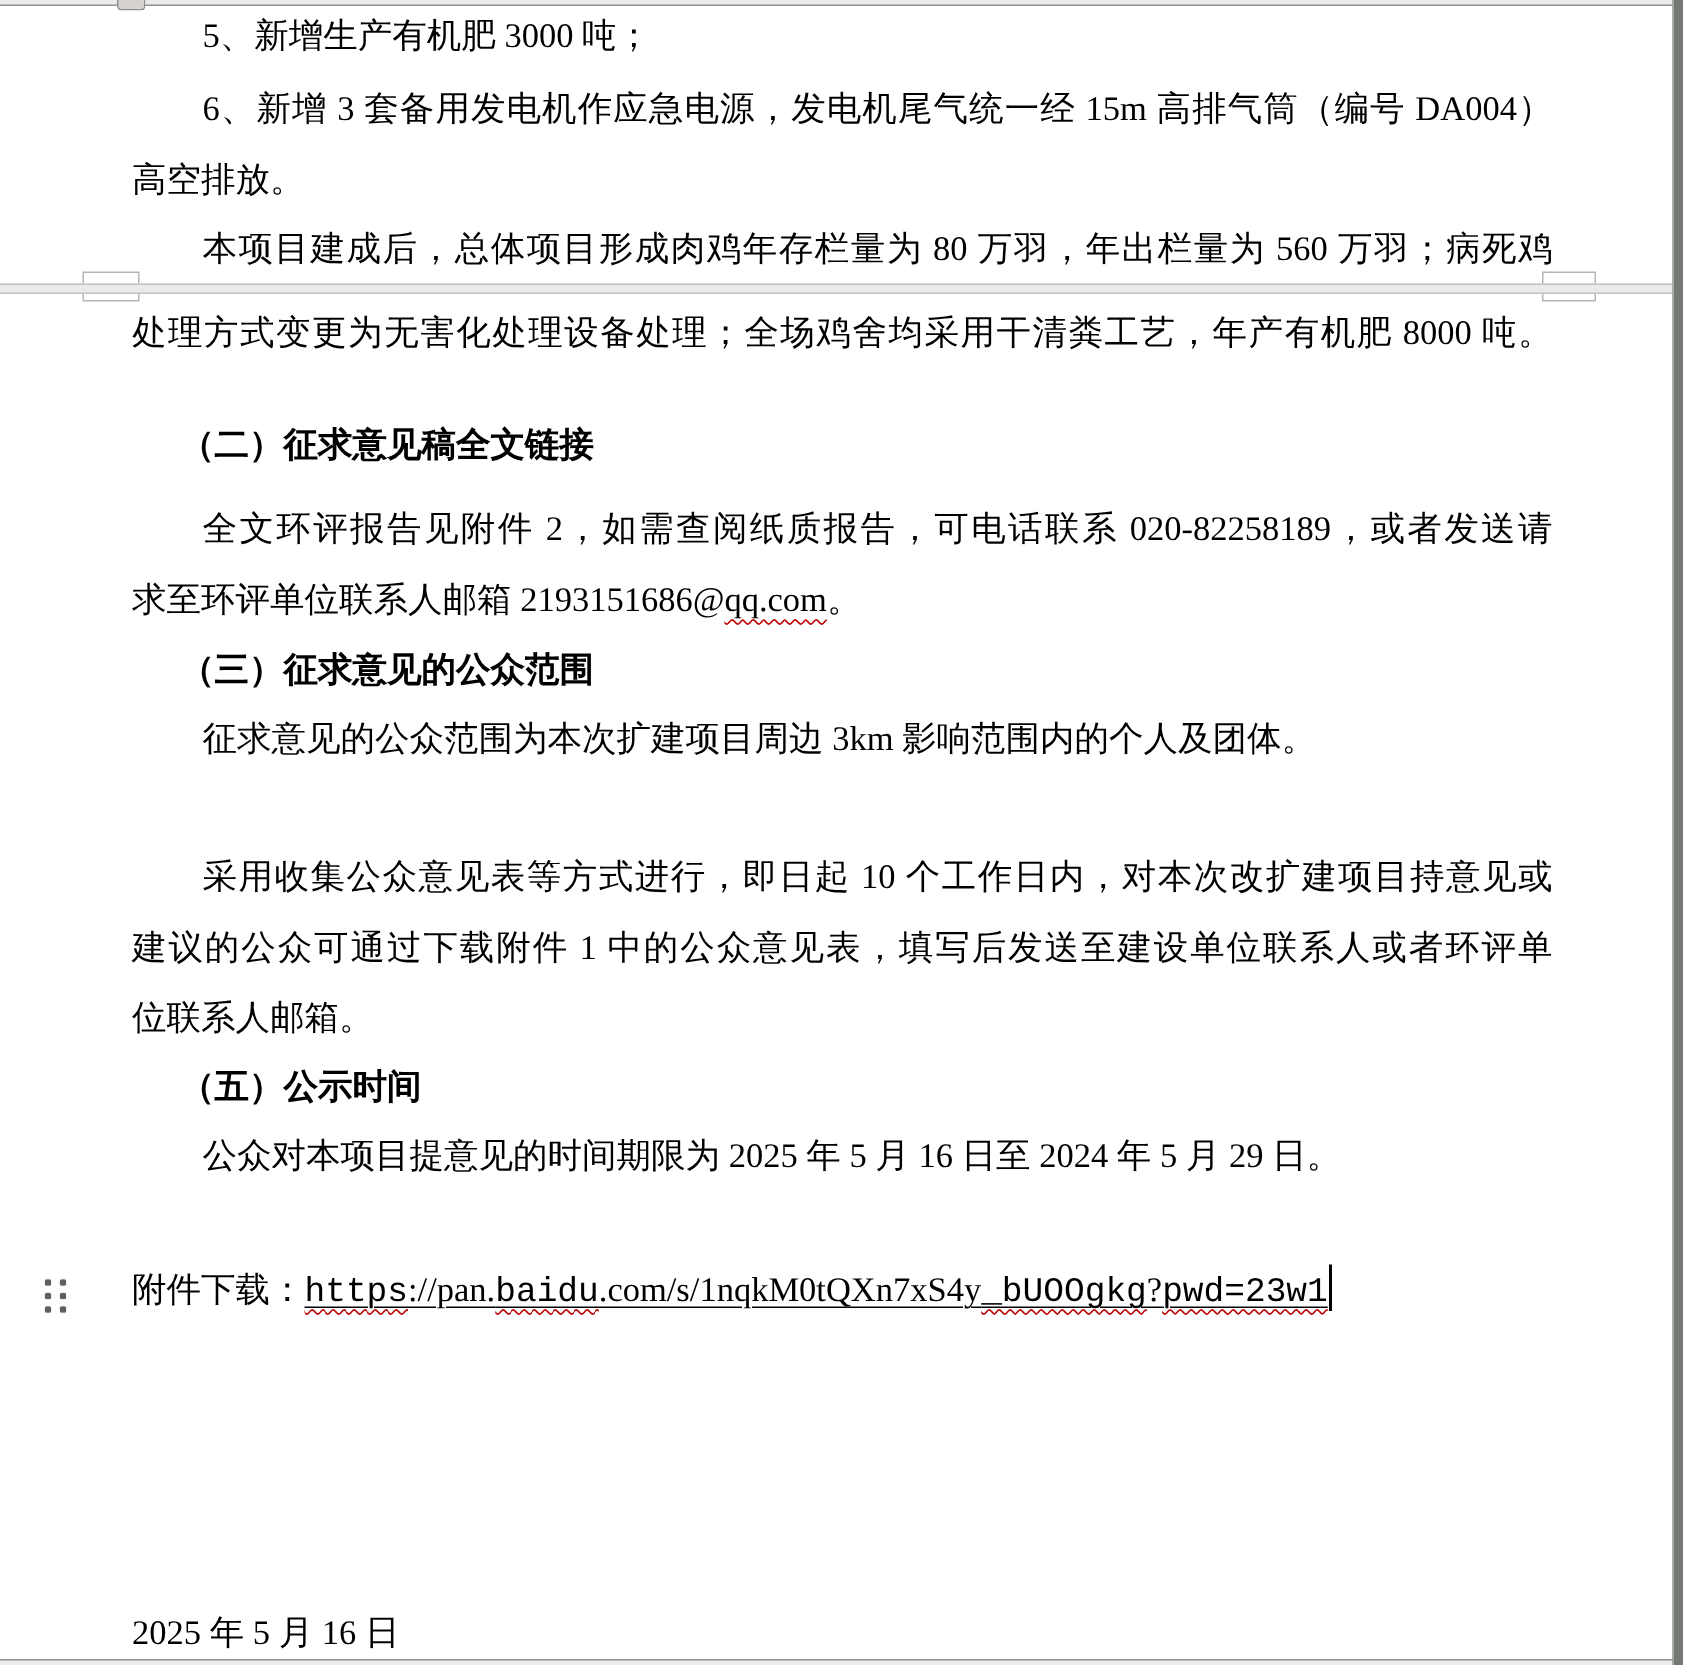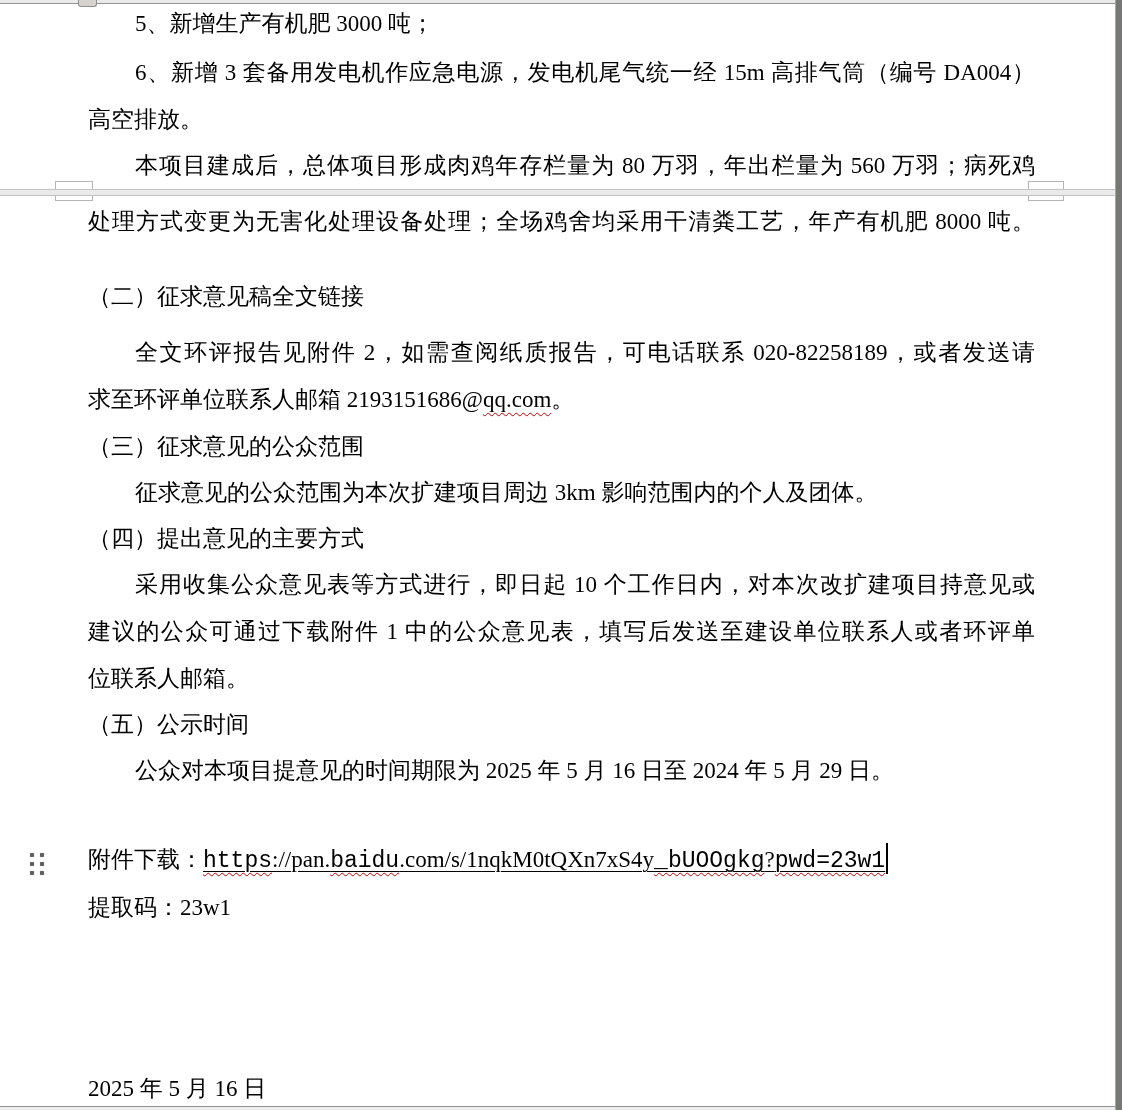--- a/index.html
+++ b/index.html
@@ -9,21 +9,21 @@
     font-family:"Liberation Serif","DejaVu Serif",serif;
     color:#000000;
   }
   .page{position:absolute;left:0;top:0;width:1122px;height:1110px;background:#ffffff;border-radius:27px;}
   .line{
     position:absolute;left:88px;width:947px;height:32px;
     font-size:23px;line-height:31px;white-space:nowrap;color:#000;
   }
   .jl{white-space:normal;text-align:justify;text-align-last:justify;}
   .indent{padding-left:47px;width:900px;}
-  .h{font-weight:normal;white-space:nowrap;}
+  .h{font-weight:bold;white-space:nowrap;margin-left:32px;}
   .right{text-align:right;width:930px;white-space:nowrap;}
   .daterow{text-align:left;width:902px;white-space:nowrap;}
   .link{text-decoration:underline;text-decoration-thickness:1px;text-underline-offset:4px;cursor:pointer;}
   .sq{
     text-decoration-line:underline;text-decoration-style:wavy;
     text-decoration-color:#c00000;text-decoration-thickness:1px;
     text-underline-offset:5px;
   }
   .link .sq{
     
@@ -74,41 +74,39 @@
   <div class="line jl" style="top:206px">处理方式变更为无害化处理设备处理；全场鸡舍均采用干清粪工艺，年产有机肥 8000 吨。</div>
 
   <div class="line h" style="top:281px">（二）征求意见稿全文链接</div>
   <div class="line indent jl" style="top:337px">全文环评报告见附件 2，如需查阅纸质报告，可电话联系 020-82258189，或者发送请</div>
 
   <div class="line" style="top:384px"><span>求至环评单位联系人邮箱 2193151686@</span><span class="sq">qq.com</span><span>。</span></div>
 
   <div class="line h" style="top:431px">（三）征求意见的公众范围</div>
   <div class="line indent" style="top:477px">征求意见的公众范围为本次扩建项目周边 3km 影响范围内的个人及团体。</div>
 
-  <div class="line h" style="top:523px">（四）提出意见的主要方式</div>
   <div class="line indent jl" style="top:569px">采用收集公众意见表等方式进行，即日起 10 个工作日内，对本次改扩建项目持意见或</div>
   <div class="line jl" style="top:616px">建议的公众可通过下载附件 1 中的公众意见表，填写后发送至建设单位联系人或者环评单</div>
   <div class="line" style="top:663px">位联系人邮箱。</div>
 
   <div class="line h" style="top:709px">（五）公示时间</div>
   <div class="line indent" style="top:755px">公众对本项目提意见的时间期限为 2025 年 5 月 16 日至 2024 年 5 月 29 日。</div>
 
   <div class="line" style="top:844px"><span>附件下载：</span><span class="link"><span class="sq">https</span><span>://pan.</span><span class="sq">baidu</span><span>.com/s/1nqkM0tQXn7xS4y</span><span class="sq">_bUOOgkg</span><span>?</span><span class="sq">pwd=23w1</span></span></div>
 
   <div class="caret"></div>
 
   <div class="drag-handle">
     <span></span>
       <span></span>
     <span></span>
       <span></span>
     <span></span>
       <span></span>
   </div>
 
-  <div class="line" style="top:892px">提取码：23w1</div>
 
   <div class="line daterow" style="top:1073px">2025 年 5 月 16 日</div>
 
   <div class="bottom-edge"></div>
   <div class="right-edge"></div>
 
 </div>
 
 </body></html>

